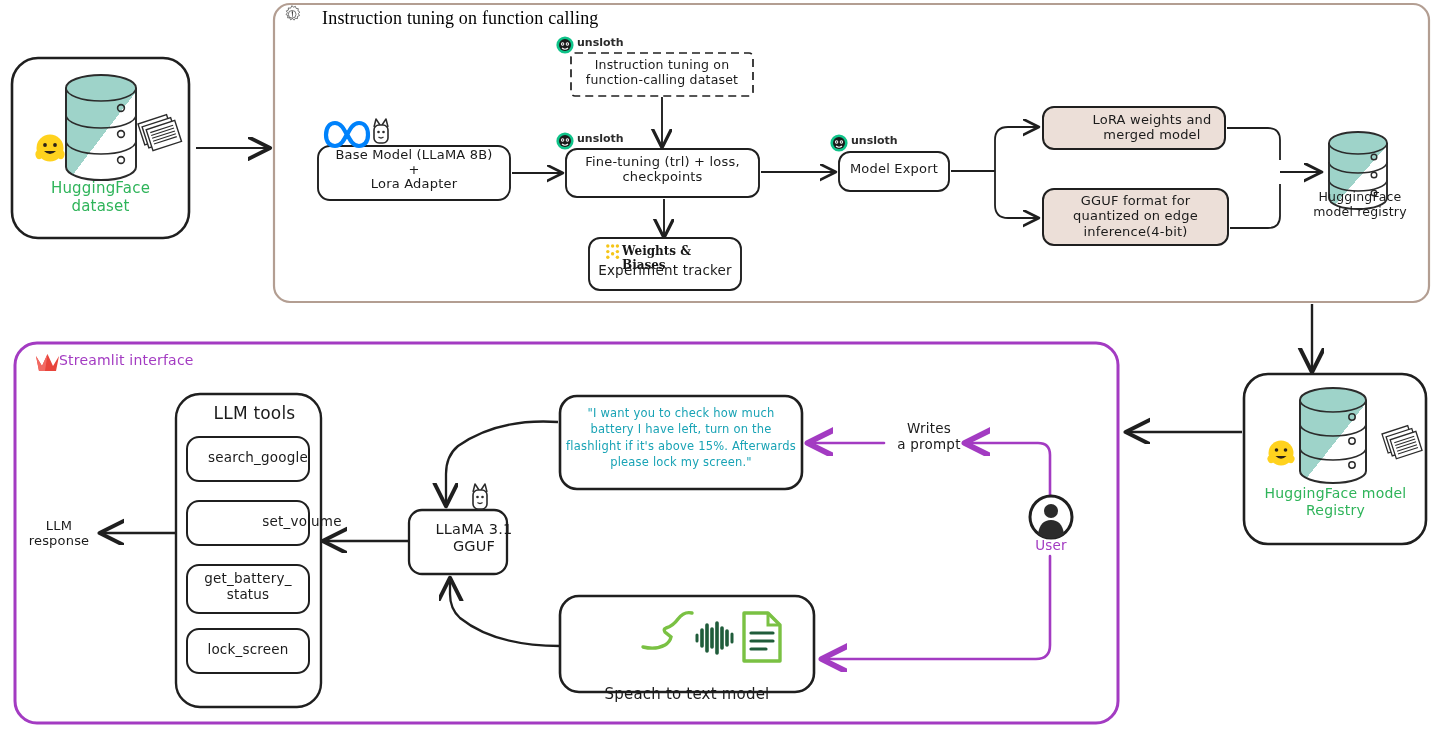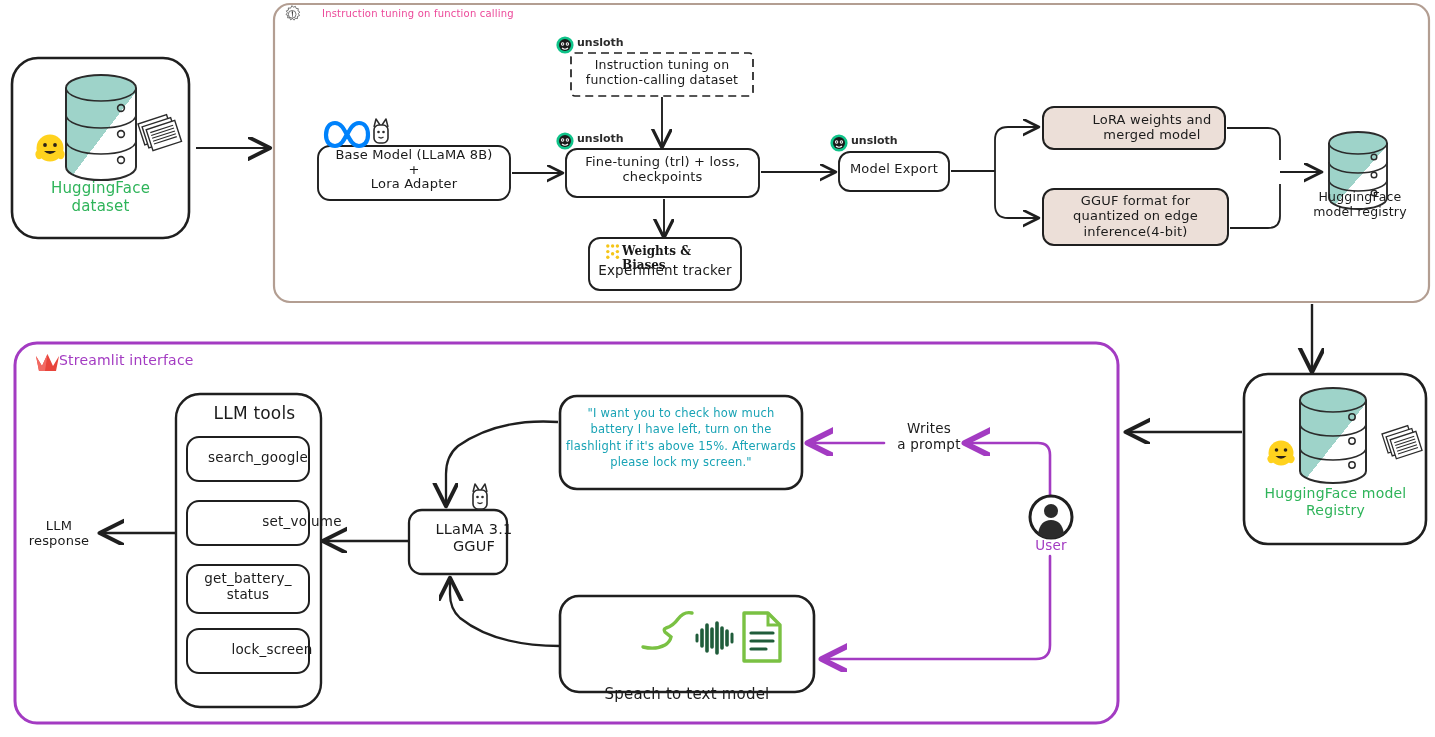--- a/index.html
+++ b/index.html
@@ -323,21 +323,21 @@
   </g>
 
   <g transform="translate(1029,495)">
     <circle cx="22" cy="22" r="21" fill="#fff" stroke="#1f1f1f" stroke-width="3"></circle>
     <circle cx="22" cy="16" r="7" fill="#2b2b2b"></circle>
     <path d="M9,39 q2,-14 13,-14 q11,0 13,14 a21,21 0 0 1 -26,0 z" fill="#2b2b2b"></path>
   </g>
 
 </svg>
 
-<div class="lbl hand" style="left:322px;top:8px;width:420px;text-align:left;font-size:10px;color:#ec4899;">Instruction tuning on function calling</div>
+<div class="lbl hand" style="left:322px;top:8px;width:420px;text-align:left;font-size:18px;color:#000000;font-family:Liberation Serif, serif;">Instruction tuning on function calling</div>
 
 <div class="lbl hand purple" style="left:59px;top:352px;width:300px;text-align:left;font-size:14px;">Streamlit interface</div>
 
 <div class="lbl hand green" style="left:12px;top:180px;width:177px;font-size:15px;">HuggingFace
 dataset</div>
 
 <div class="lbl hand" style="left:318px;top:148px;width:192px;font-size:13px;line-height:1.12;">Base Model (LLaMA 8B)
 +
 Lora Adapter</div>
 
@@ -366,21 +366,21 @@
 model registry</div>
 
 <div class="lbl hand green" style="left:1248px;top:485px;width:175px;font-size:14px;">HuggingFace model
 Registry</div>
 
 <div class="lbl hand" style="left:176px;top:403px;width:157px;font-size:17px;">LLM tools</div>
 <div class="lbl hand" style="left:187px;top:450px;width:142px;font-size:13.5px;">search_google</div>
 <div class="lbl hand" style="left:187px;top:514px;width:142px;font-size:13.5px;padding-left:44px;">set_volume</div>
 <div class="lbl hand" style="left:187px;top:571px;width:122px;font-size:13.5px;">get_battery_
 status</div>
-<div class="lbl hand" style="left:187px;top:642px;width:122px;font-size:13.5px;margin-left:24px;">lock_screen</div>
+<div class="lbl hand" style="left:187px;top:642px;width:122px;font-size:13.5px;">lock_screen</div>
 
 <div class="lbl hand" style="left:18px;top:518px;width:82px;font-size:13px;">LLM
 response</div>
 
 <div class="lbl hand" style="left:409px;top:521px;width:98px;font-size:14.5px;padding-left:16px;">LLaMA 3.1
 GGUF</div>
 
 <div class="lbl hand teal" style="left:566px;top:405px;width:230px;font-size:11.5px;line-height:1.42;white-space:normal;">"I want you to check how much battery I have left, turn on the flashlight if it's above 15%. Afterwards please lock my screen."</div>
 
 <div class="lbl hand" style="left:560px;top:657px;width:254px;font-size:15px;margin-top:29px;">Speach to text model</div>

